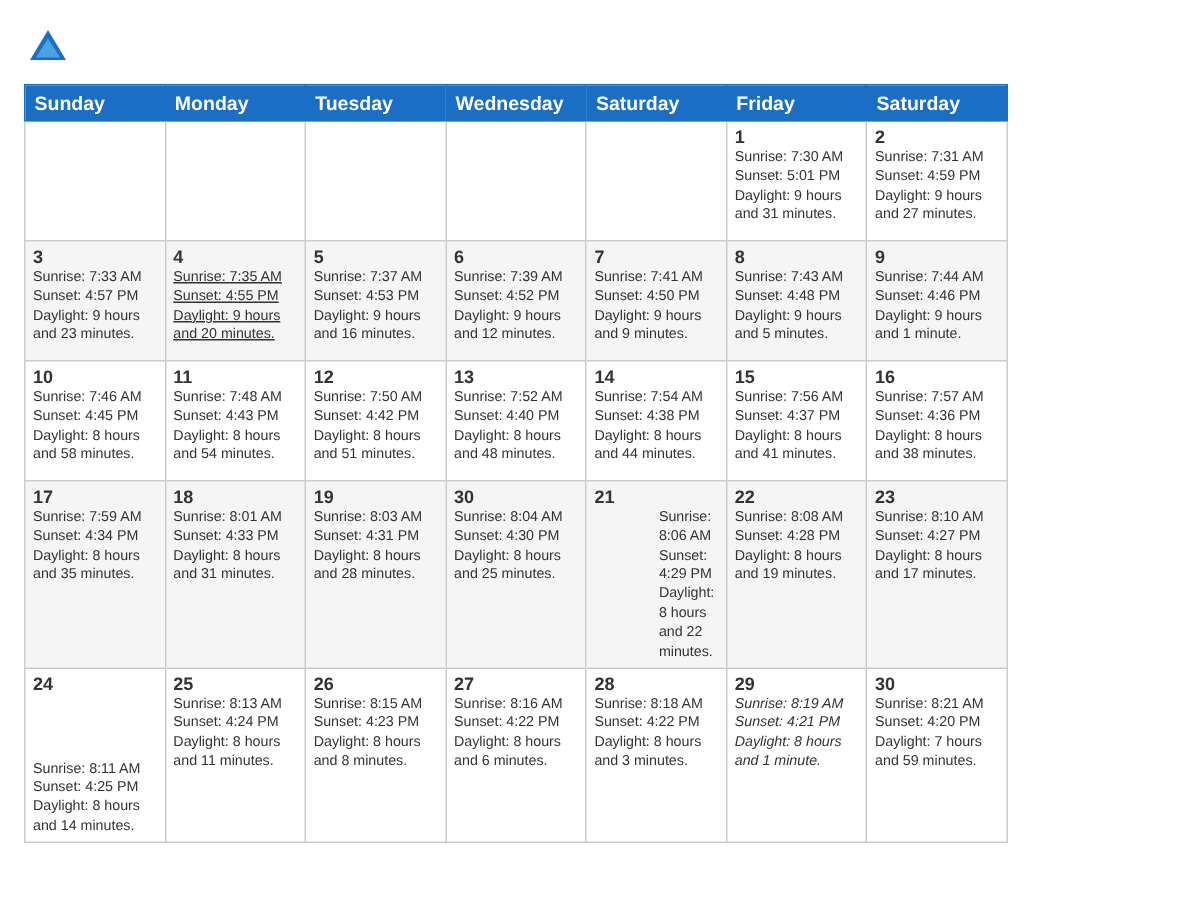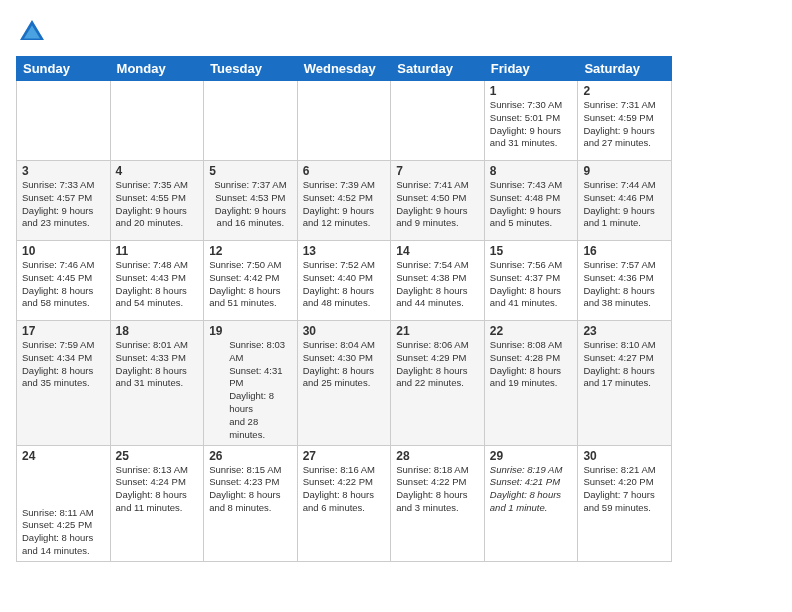--- a/index.html
+++ b/index.html
@@ -149,28 +149,28 @@
         <tr>
           <td>
             <span class="day-number">3</span>
             <div class="day-info" style="white-space: pre-line;">Sunrise: 7:33 AM
 Sunset: 4:57 PM
 Daylight: 9 hours
 and 23 minutes.</div>
           </td>
           <td>
             <span class="day-number">4</span>
-            <div class="day-info" style="white-space: pre-line;">Sunrise: 7:35 AM
+            <div class="day-info" style="white-space: pre-line; text-decoration: underline;">Sunrise: 7:35 AM
 Sunset: 4:55 PM
 Daylight: 9 hours
 and 20 minutes.</div>
           </td>
           <td>
             <span class="day-number">5</span>
-            <div class="day-info" style="white-space: pre-line; text-align: center;">Sunrise: 7:37 AM
+            <div class="day-info" style="white-space: pre-line;">Sunrise: 7:37 AM
 Sunset: 4:53 PM
 Daylight: 9 hours
 and 16 minutes.</div>
           </td>
           <td>
             <span class="day-number">6</span>
             <div class="day-info" style="white-space: pre-line;">Sunrise: 7:39 AM
 Sunset: 4:52 PM
 Daylight: 9 hours
 and 12 minutes.</div>
@@ -258,35 +258,35 @@
           </td>
           <td>
             <span class="day-number">18</span>
             <div class="day-info" style="white-space: pre-line;">Sunrise: 8:01 AM
 Sunset: 4:33 PM
 Daylight: 8 hours
 and 31 minutes.</div>
           </td>
           <td>
             <span class="day-number">19</span>
-            <div class="day-info" style="white-space: pre-line; margin-left: 20px;">Sunrise: 8:03 AM
+            <div class="day-info" style="white-space: pre-line;">Sunrise: 8:03 AM
 Sunset: 4:31 PM
 Daylight: 8 hours
 and 28 minutes.</div>
           </td>
           <td>
             <span class="day-number">30</span>
             <div class="day-info" style="white-space: pre-line;">Sunrise: 8:04 AM
 Sunset: 4:30 PM
 Daylight: 8 hours
 and 25 minutes.</div>
           </td>
           <td>
             <span class="day-number">21</span>
-            <div class="day-info" style="white-space: pre-line;">Sunrise: 8:06 AM
+            <div class="day-info" style="white-space: pre-line; margin-left: 43px;">Sunrise: 8:06 AM
 Sunset: 4:29 PM
 Daylight: 8 hours
 and 22 minutes.</div>
           </td>
           <td>
             <span class="day-number">22</span>
             <div class="day-info" style="white-space: pre-line;">Sunrise: 8:08 AM
 Sunset: 4:28 PM
 Daylight: 8 hours
 and 19 minutes.</div>

